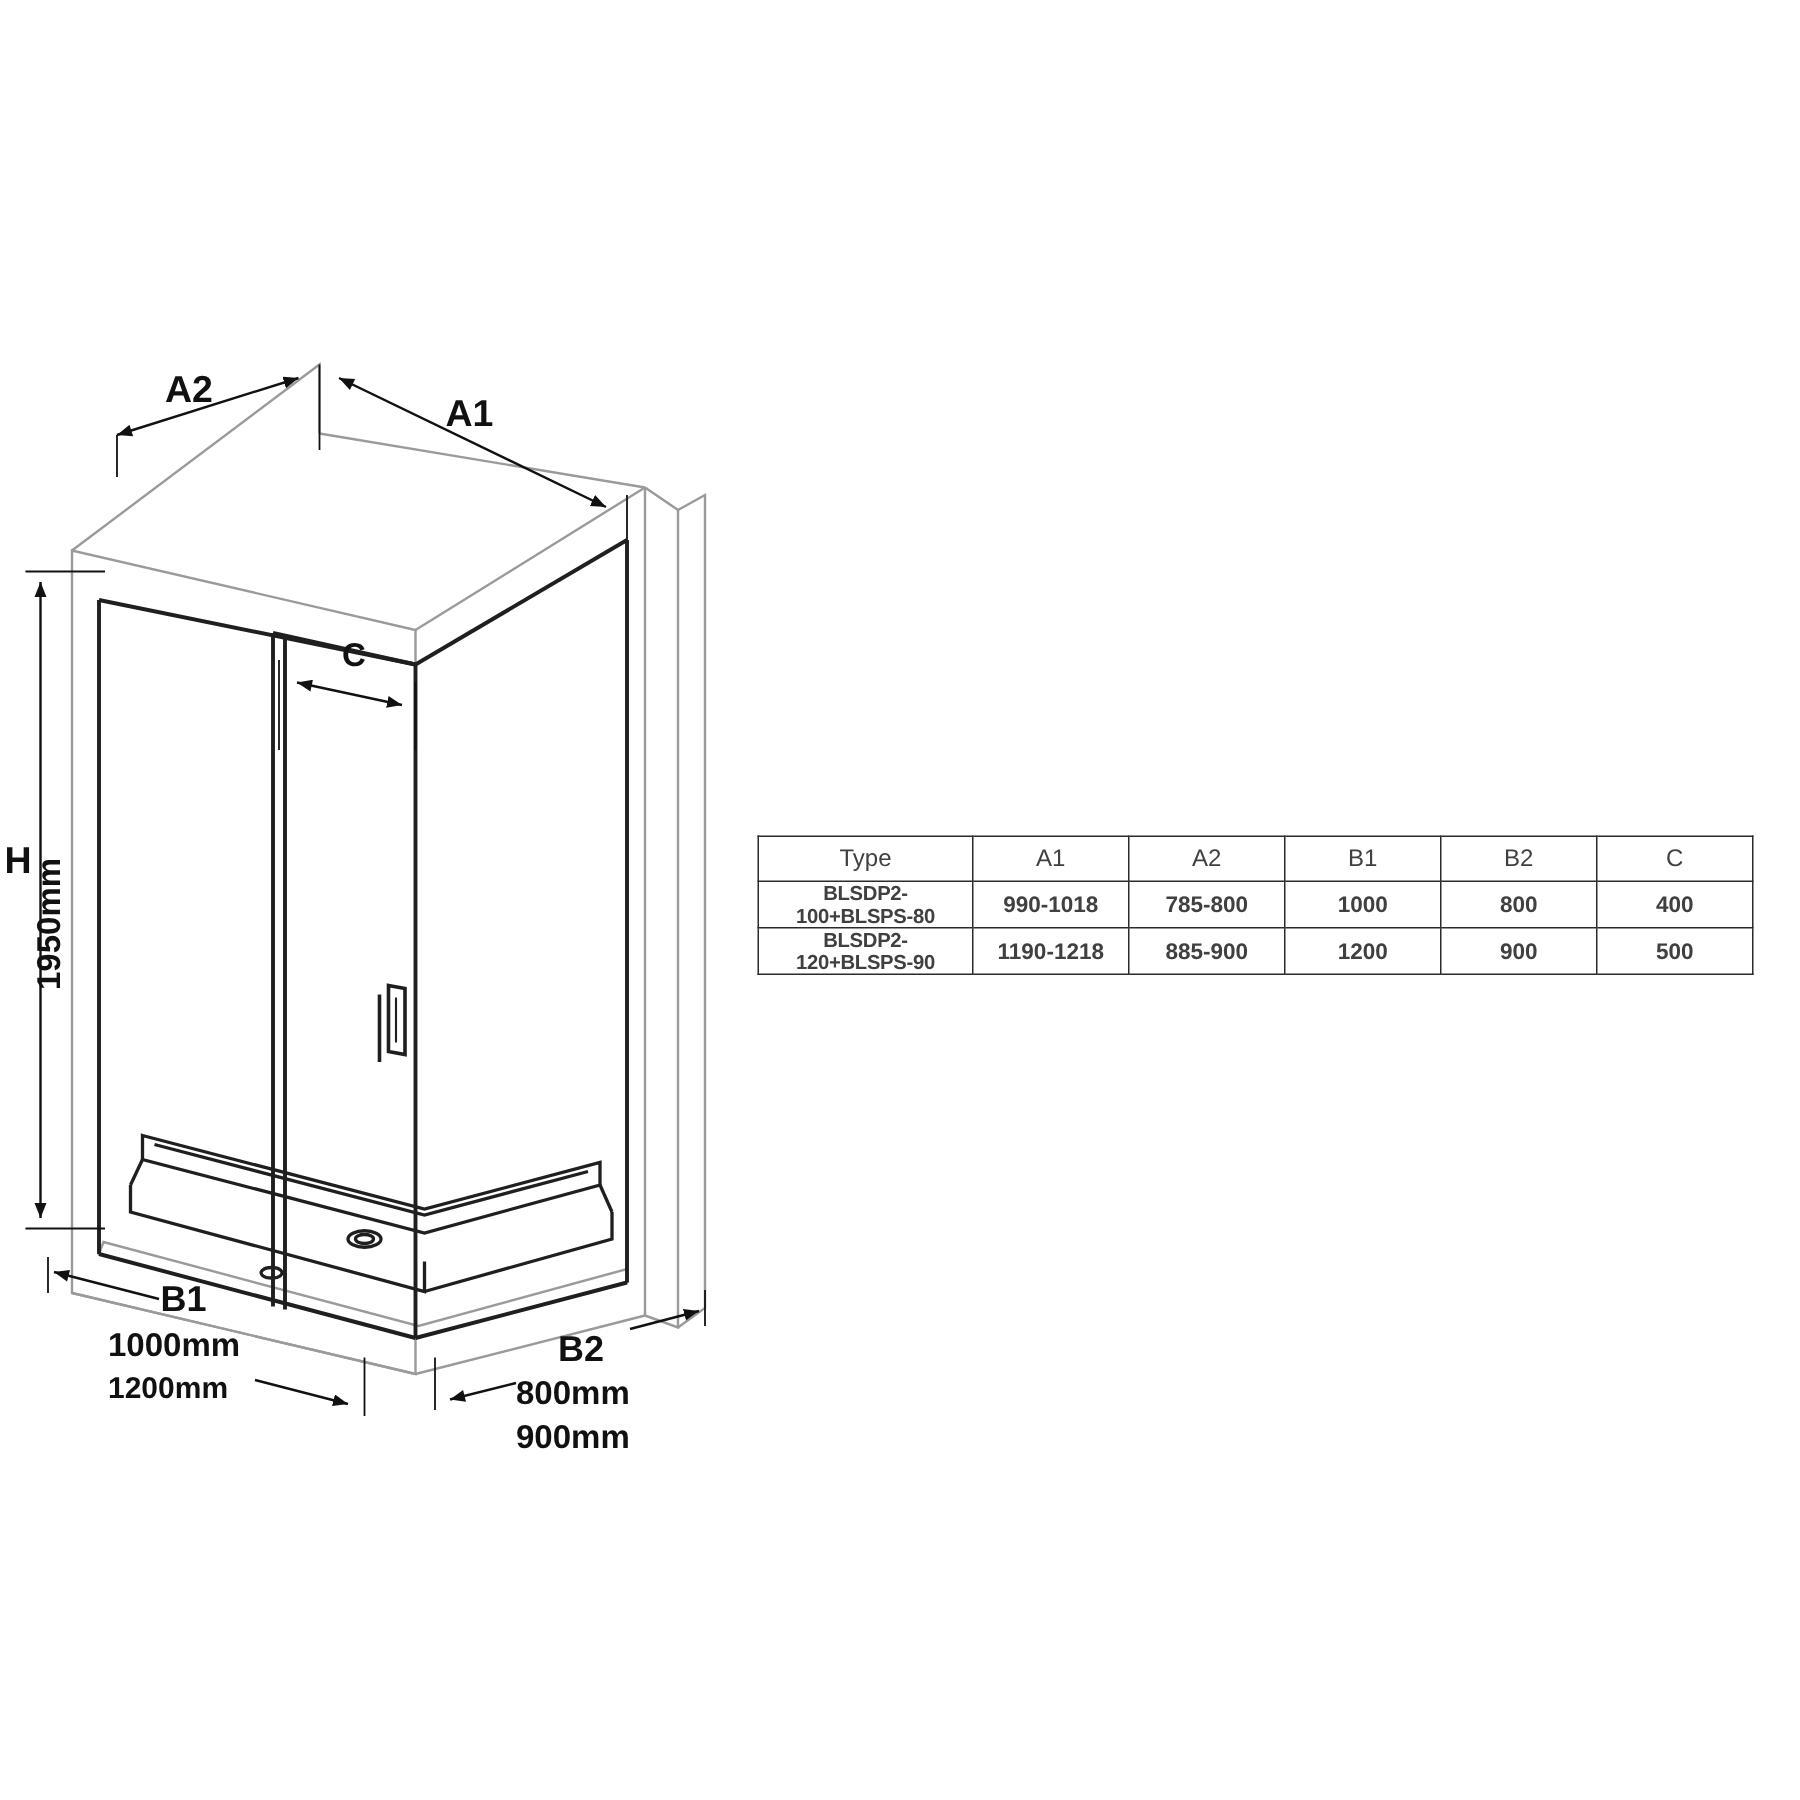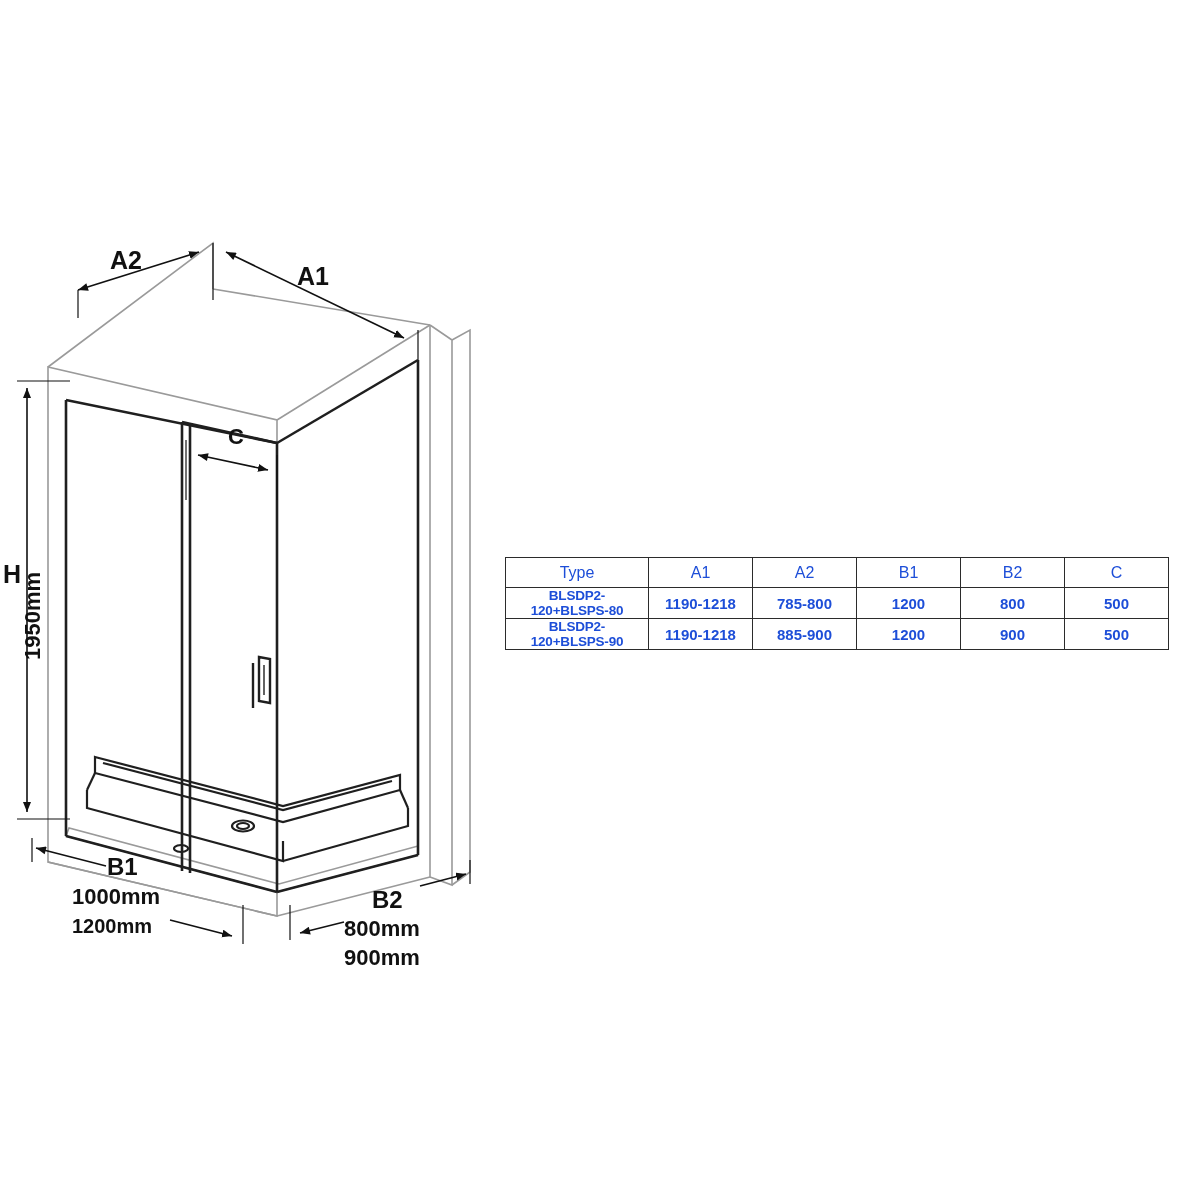--- a/index.html
+++ b/index.html
@@ -51,21 +51,21 @@
     position: absolute;
     left: 505px;
     top: 557px;
     border-collapse: collapse;
     font-family: "Liberation Sans", sans-serif;
   }
   #spec-table th, #spec-table td {
     border: 1px solid #2b2b2b;
     text-align: center;
     font-size: 15px;
-    color: #1d4ed8;
+    color: #404040;
     height: 29px;
     padding: 0 4px;
   }
   #spec-table th {
     font-weight: normal;
     font-size: 16px;
   }
   #spec-table td.type-cell {
     font-size: 13.5px;
     letter-spacing: -0.2px;
@@ -208,26 +208,26 @@
         <th>Type</th>
         <th>A1</th>
         <th>A2</th>
         <th>B1</th>
         <th>B2</th>
         <th>C</th>
       </tr>
     </thead>
     <tbody>
       <tr>
-        <td class="type-cell">BLSDP2-120+BLSPS-80</td>
-        <td>1190-1218</td>
+        <td class="type-cell">BLSDP2-100+BLSPS-80</td>
+        <td>990-1018</td>
         <td>785-800</td>
-        <td>1200</td>
+        <td>1000</td>
         <td>800</td>
-        <td>500</td>
+        <td>400</td>
       </tr>
       <tr>
         <td class="type-cell">BLSDP2-120+BLSPS-90</td>
         <td>1190-1218</td>
         <td>885-900</td>
         <td>1200</td>
         <td>900</td>
         <td>500</td>
       </tr>
     </tbody>

